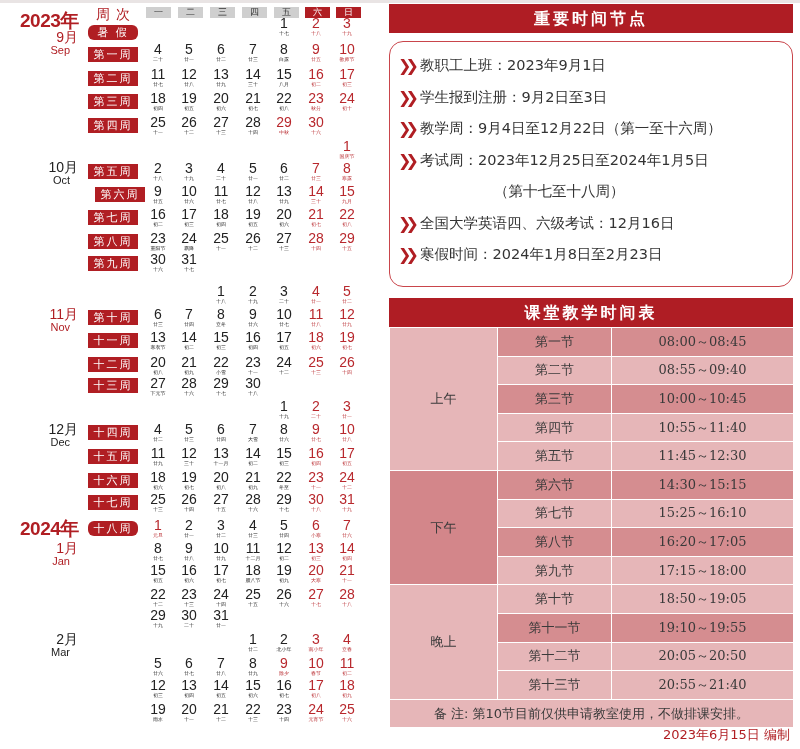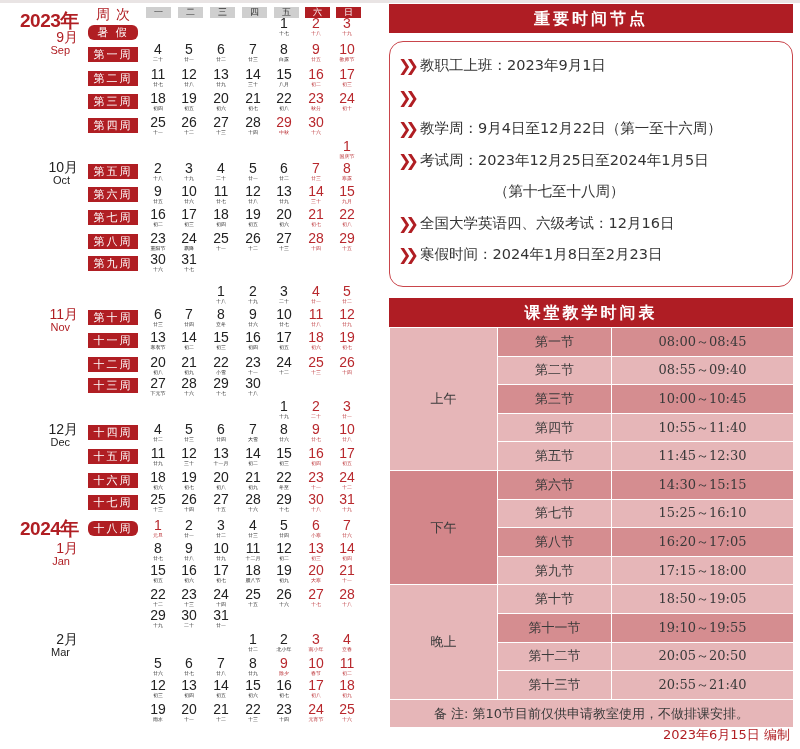--- a/index.html
+++ b/index.html
@@ -92,21 +92,21 @@
   <div class="dow wk" style="left:258px;">五</div>
   <div class="dow we" style="left:289px;">六</div>
   <div class="dow we" style="left:320px;">日</div>
 
   <div class="wk-badge" style="top:25px;border-radius:6px;">暑 假</div>
   <div class="wk-badge" style="top:47px;">第一周</div>
   <div class="wk-badge" style="top:71px;">第二周</div>
   <div class="wk-badge" style="top:94px;">第三周</div>
   <div class="wk-badge" style="top:118px;">第四周</div>
   <div class="wk-badge" style="top:164px;">第五周</div>
-  <div class="wk-badge" style="top:187px;">第六周</div>
+  <div class="wk-badge" style="top:187px;margin-left:7px;">第六周</div>
   <div class="wk-badge" style="top:210px;">第七周</div>
   <div class="wk-badge" style="top:234px;">第八周</div>
   <div class="wk-badge" style="top:256px;">第九周</div>
   <div class="wk-badge" style="top:310px;">第十周</div>
   <div class="wk-badge" style="top:333px;">十一周</div>
   <div class="wk-badge" style="top:357px;">十二周</div>
   <div class="wk-badge" style="top:378px;">十三周</div>
   <div class="wk-badge" style="top:425px;">十四周</div>
   <div class="wk-badge" style="top:449px;">十五周</div>
   <div class="wk-badge" style="top:473px;">十六周</div>
@@ -830,20 +830,21 @@
 </div>
 
 <div class="panel-head" style="top:4px;">重要时间节点</div>
 <div id="milestones-box">
   <div class="ms">
       <span class="arrow">❯❯</span>
       <span>教职工上班：2023年9月1日</span>
     </div>
   <div class="ms">
       <span class="arrow">❯❯</span>
+      <span>学生报到注册：9月2日至3日</span>
     </div>
   <div class="ms">
       <span class="arrow">❯❯</span>
       <span>教学周：9月4日至12月22日（第一至十六周）</span>
     </div>
   <div class="ms">
       <span class="arrow">❯❯</span>
       <span>考试周：2023年12月25日至2024年1月5日</span>
     </div>
   <div class="ms indent">

